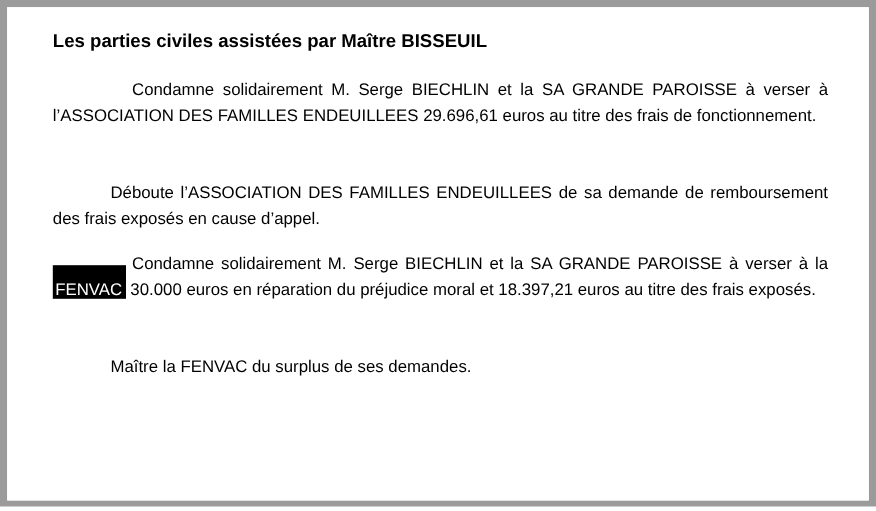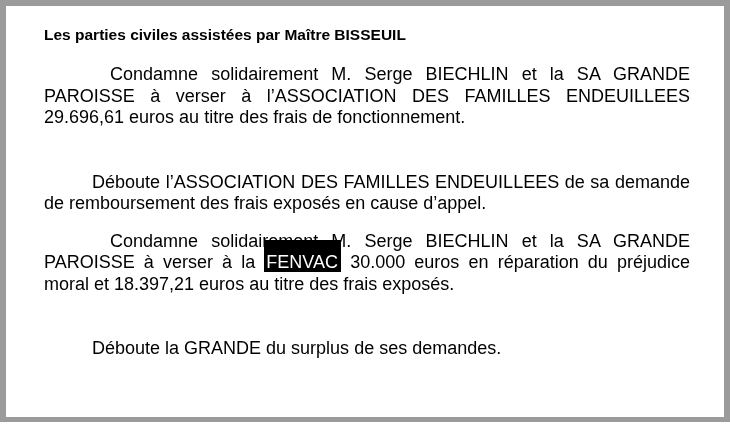--- a/index.html
+++ b/index.html
@@ -47,21 +47,21 @@
     overflow: hidden;
   }
   .doc-heading {
     font-size: 15.5px;
     line-height: 21px;
     font-weight: bold;
     margin: 0 0 19px 0;
     text-align: left;
   }
   .para {
-    font-size: 18px;
+    font-size: 14px;
     line-height: 21.5px;
     text-align: justify;
     margin: 0 0 16px 0;
   }
   .para.indent-normal { text-indent: 48px; margin-top: 43px; }
   .para.indent-large  { text-indent: 66px; }
   .highlight {
     background: var(--hl-bg);
     color: var(--hl-fg);
     padding: 12px 3px 0 2px;
@@ -71,16 +71,16 @@
 <body>
 
 <div class="canvas">
   <div class="page-frame"></div>
   <div class="page-content">
     <h1 class="doc-heading">Les parties civiles assistées par Maître BISSEUIL</h1>
     <div>
         <p class="para indent-large"><span>Condamne solidairement M. Serge BIECHLIN et la SA GRANDE PAROISSE à verser à l’ASSOCIATION DES FAMILLES ENDEUILLEES 29.696,61 euros au titre des frais de fonctionnement.</span></p>
         <p class="para indent-normal"><span>Déboute l’ASSOCIATION DES FAMILLES ENDEUILLEES de sa demande de remboursement des frais exposés en cause d’appel.</span></p>
         <p class="para indent-large"><span>Condamne solidairement M. Serge BIECHLIN et la SA GRANDE PAROISSE à verser à la </span><span class="highlight">FENVAC</span><span> 30.000 euros en réparation du préjudice moral et 18.397,21 euros au titre des frais exposés.</span></p>
-        <p class="para indent-normal"><span>Déboute la GRANDE du surplus de ses demandes.</span></p>
+        <p class="para indent-normal"><span>Maître la FENVAC du surplus de ses demandes.</span></p>
       </div>
   </div>
 </div>
 
 </body></html>

